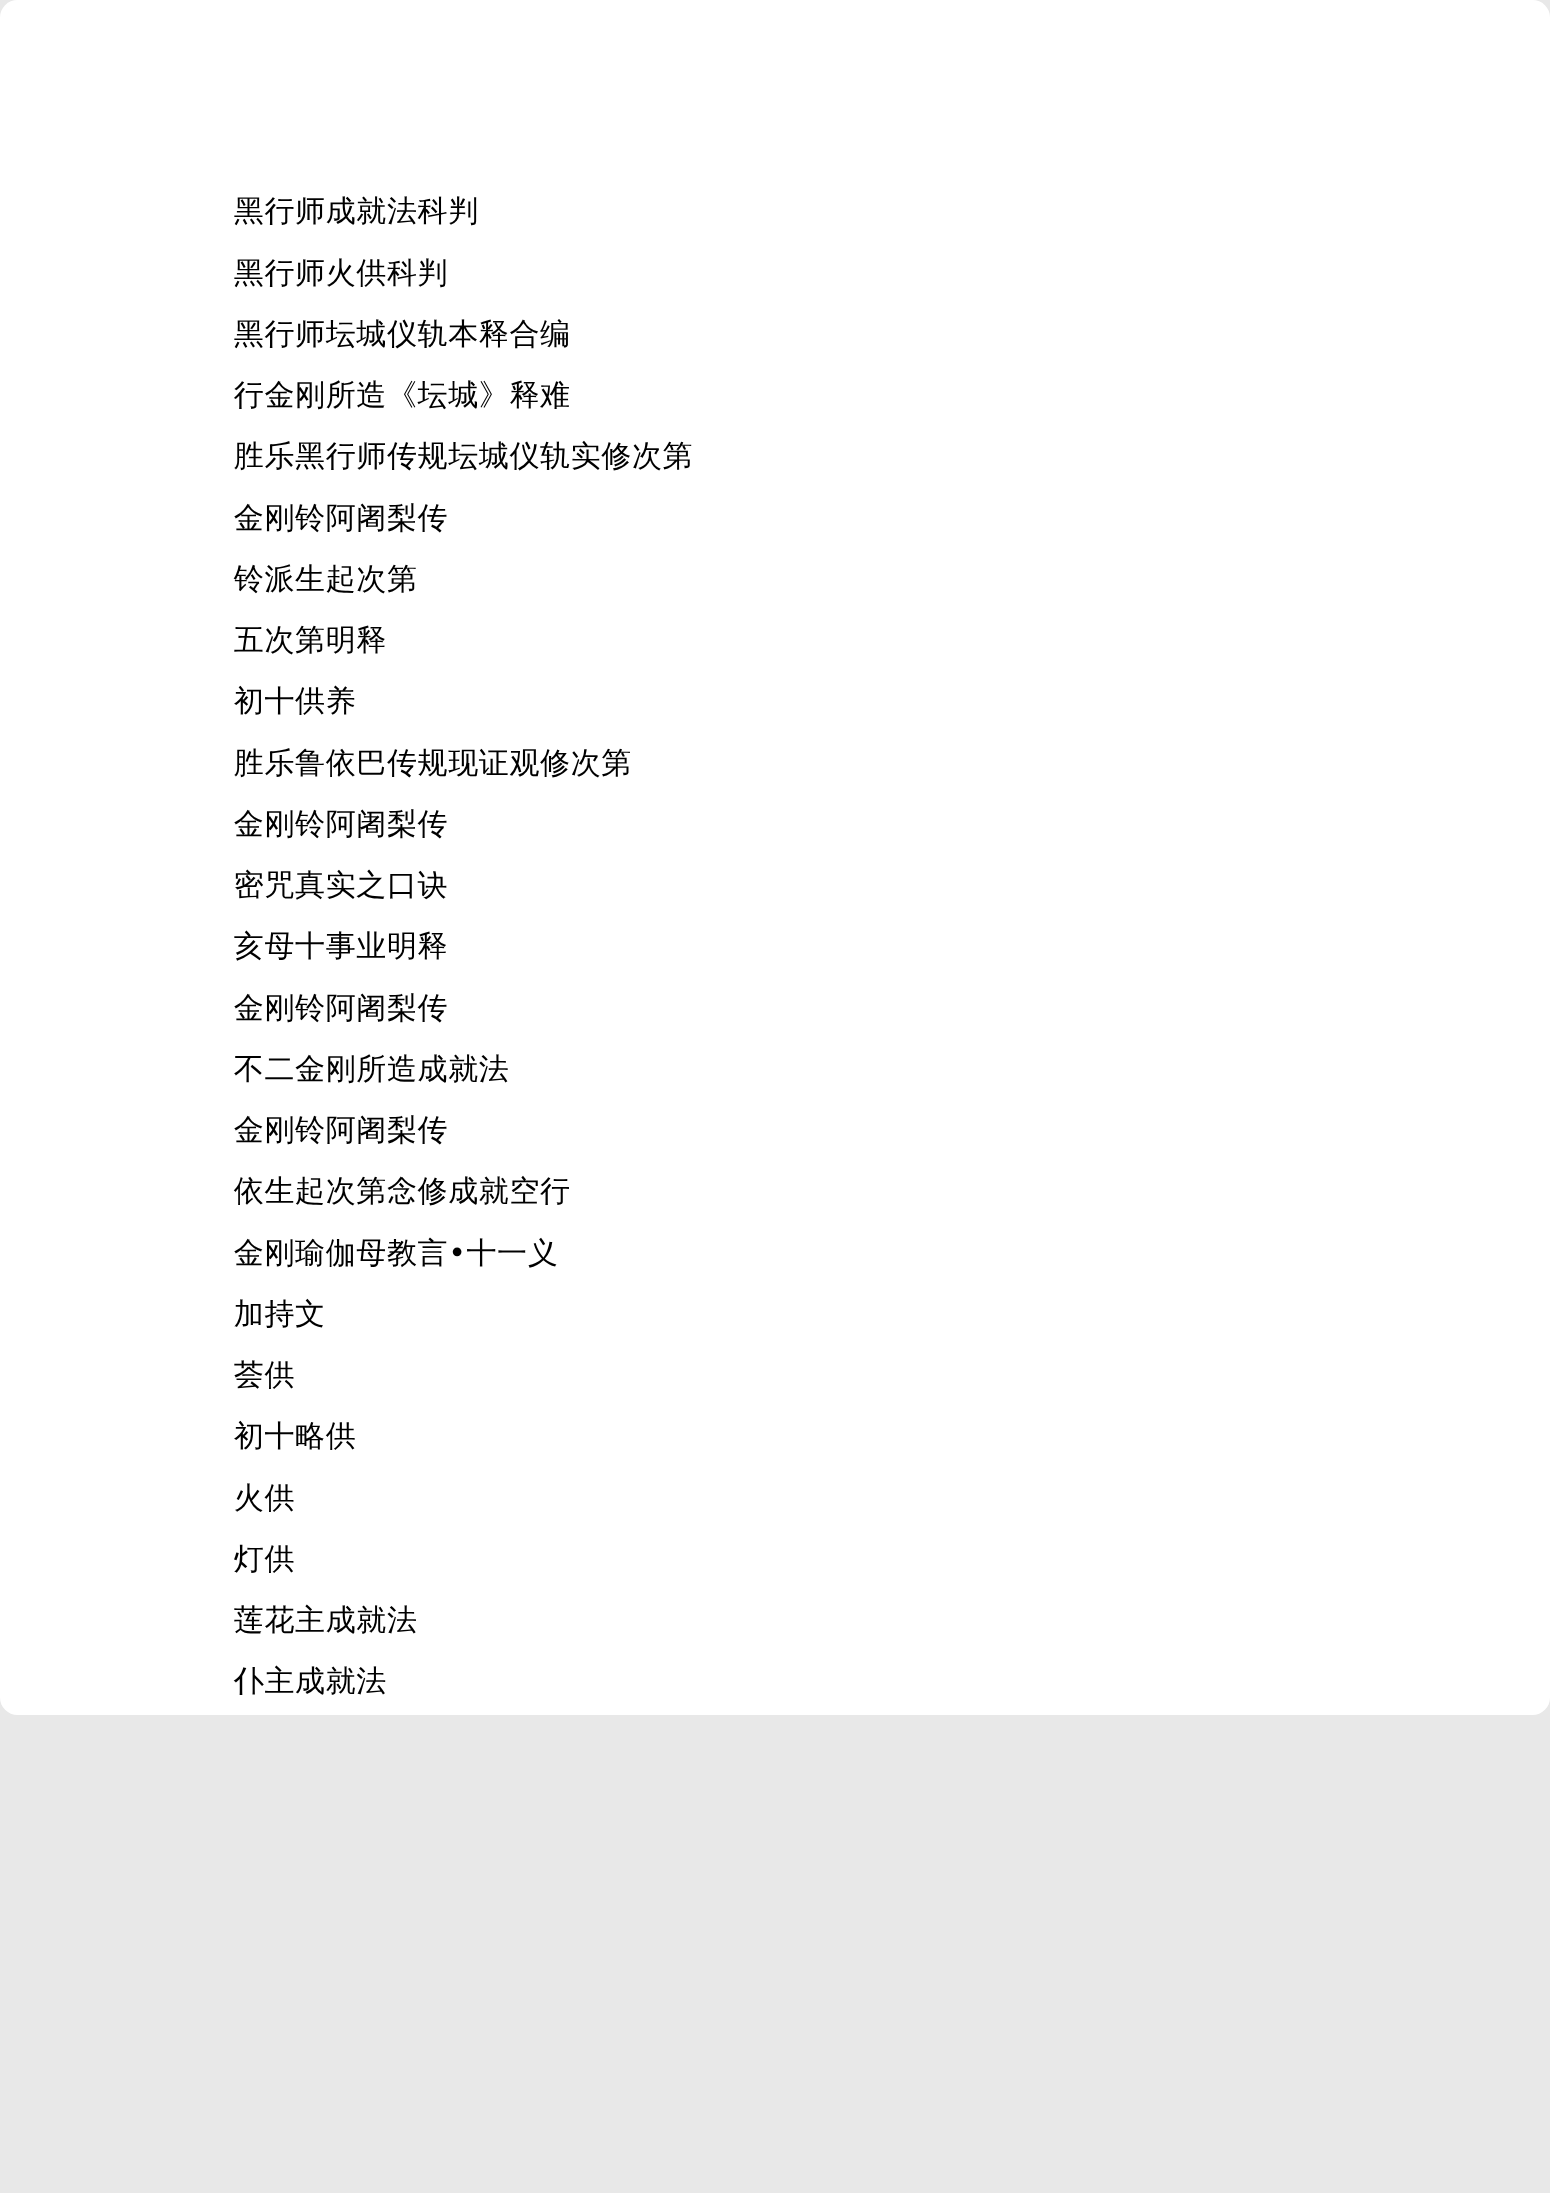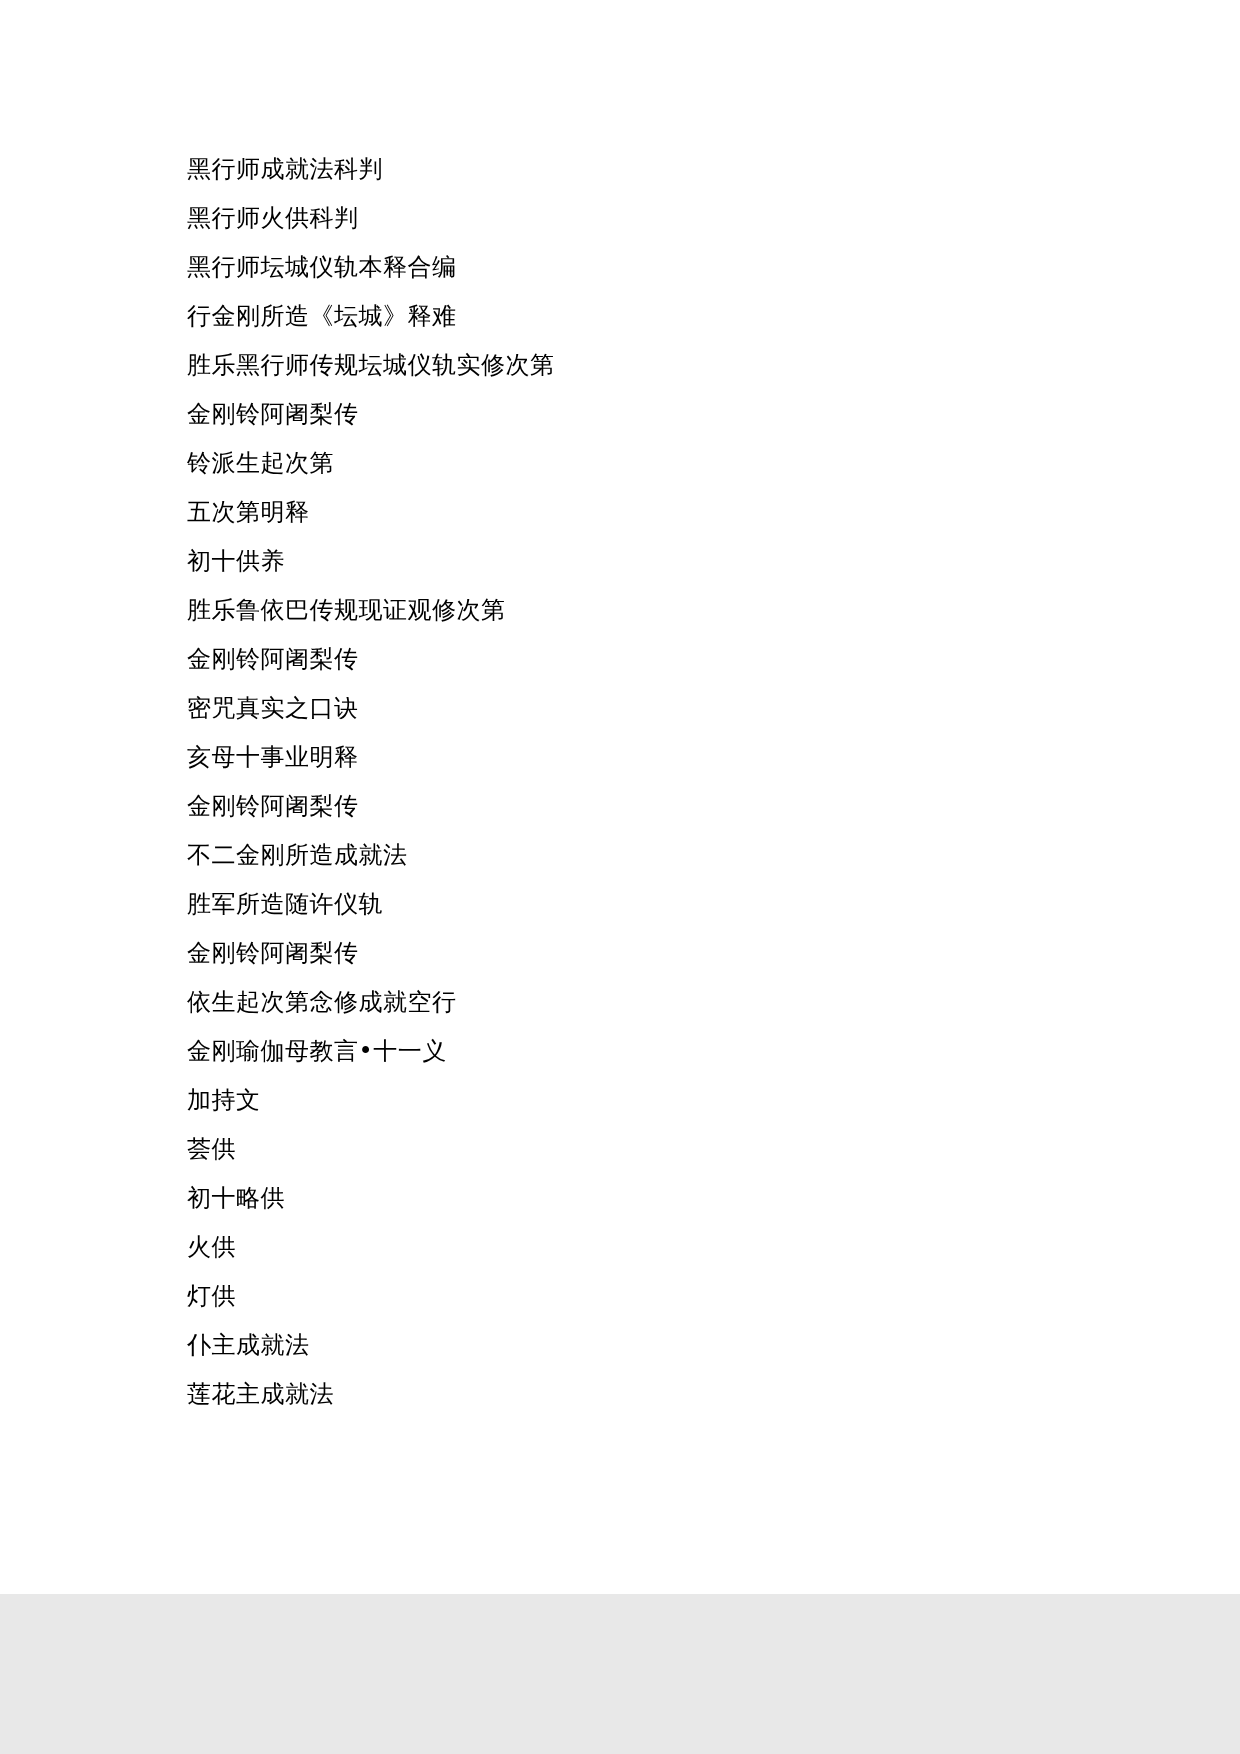--- a/index.html
+++ b/index.html
@@ -3,25 +3,26 @@
 <meta charset="utf-8">
 <style>
   html, body {
     margin: 0;
     padding: 0;
     background: #e8e8e8;
   }
   .page {
     position: relative;
     width: 1240px;
-    height: 1594px;
+    height: 1372px;
     margin: 0 auto;
     background: #ffffff;
     overflow: hidden;
     font-family: "DejaVu Serif", "Liberation Serif", serif;
+    border-radius: 14px;
   }
   .text-block {
     position: absolute;
     top: 145px;
     left: 187px;
     right: 100px;
   }
   .doc-line {
     margin: 0;
     padding: 0;
@@ -47,25 +48,24 @@
       <p class="doc-line">金刚铃阿阇梨传</p>
       <p class="doc-line">铃派生起次第</p>
       <p class="doc-line">五次第明释</p>
       <p class="doc-line">初十供养</p>
       <p class="doc-line">胜乐鲁依巴传规现证观修次第</p>
       <p class="doc-line">金刚铃阿阇梨传</p>
       <p class="doc-line">密咒真实之口诀</p>
       <p class="doc-line">亥母十事业明释</p>
       <p class="doc-line">金刚铃阿阇梨传</p>
       <p class="doc-line">不二金刚所造成就法</p>
-      <p class="doc-line">胜军所造随许仪轨</p>
       <p class="doc-line">金刚铃阿阇梨传</p>
       <p class="doc-line">依生起次第念修成就空行</p>
       <p class="doc-line">金刚瑜伽母教言•十一义</p>
       <p class="doc-line">加持文</p>
       <p class="doc-line">荟供</p>
       <p class="doc-line">初十略供</p>
       <p class="doc-line">火供</p>
       <p class="doc-line">灯供</p>
+      <p class="doc-line">莲花主成就法</p>
       <p class="doc-line">仆主成就法</p>
-      <p class="doc-line">莲花主成就法</p>
     </div>
 </div>
 
 </body></html>

